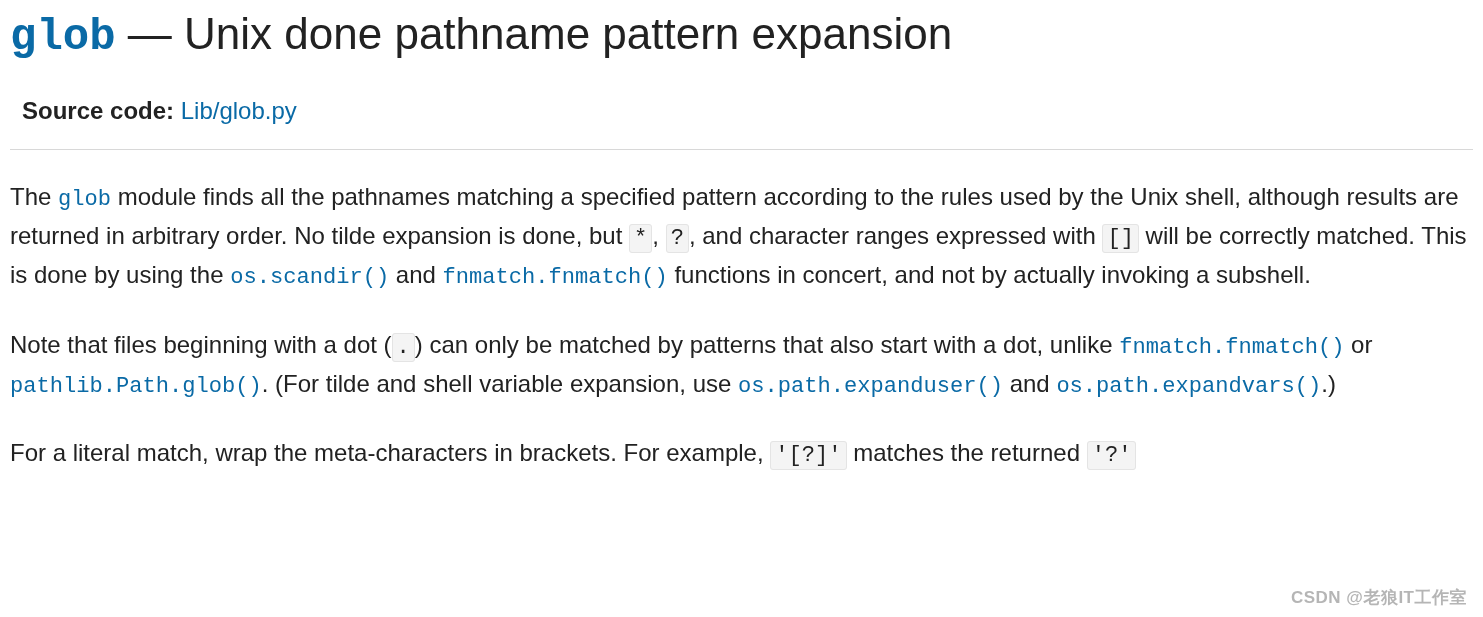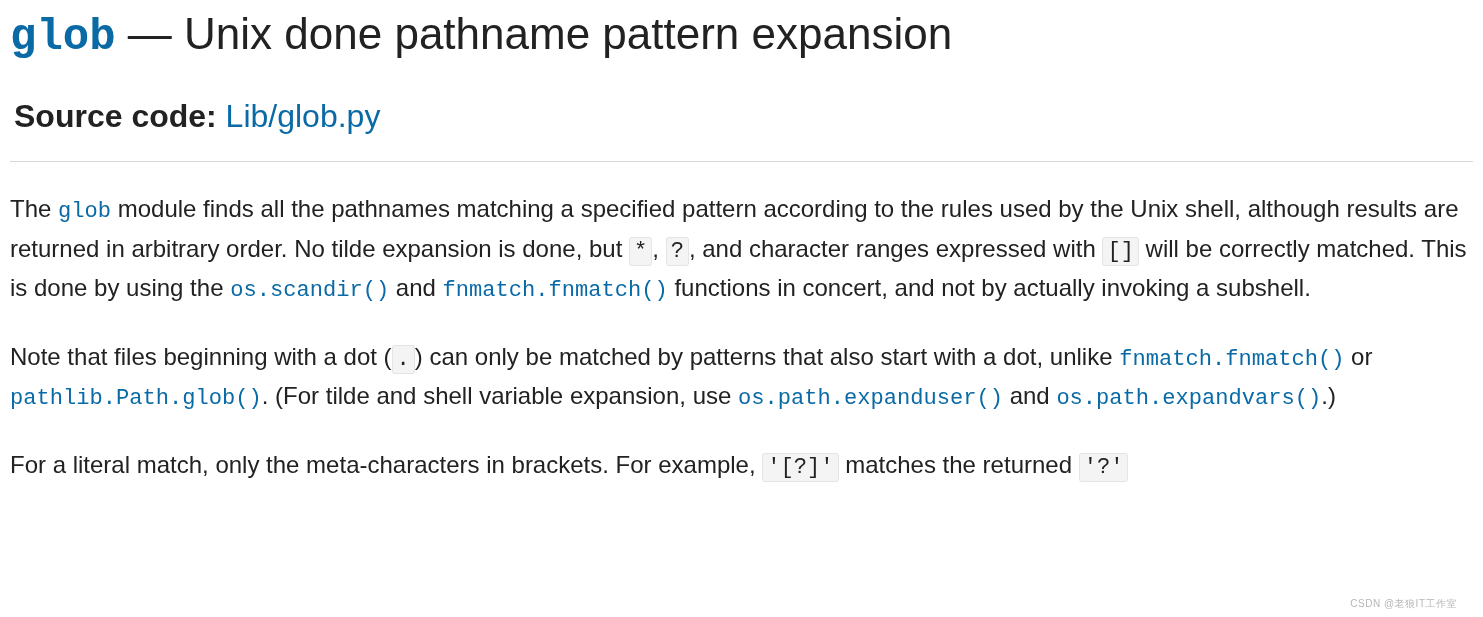--- a/index.html
+++ b/index.html
@@ -18,22 +18,22 @@
       font-weight: 400;
       margin: 0 0 28px 0;
       line-height: 1.2;
     }
     h1 .mod {
       font-family: SFMono-Regular, Consolas, "Liberation Mono", Menlo, monospace;
       color: #0a6aa6;
       font-weight: 700;
     }
     .source-line {
-      font-size: 32px;
-      margin: 4px;
+      font-size: 24px;
+      margin: 12px;
     }
     .source-line .lbl { font-weight: 700; }
     a { color: #0a6aa6; text-decoration: none; }
     hr {
       border: none;
       border-top: 1px solid #d8d8d8;
       margin: 20px 0 28px 0;
     }
     p { margin: 0 0 30px 0; }
     code {
@@ -45,25 +45,26 @@
       font-size: 0.92em;
     }
     a code, code.link {
       background: transparent;
       border: none;
       color: #0a6aa6;
       padding: 0;
     }
     .watermark {
       position: fixed;
-      right: 26px;
+      right: 16px;
       bottom: 6px;
-      font-size: 10px;
+      font-size: 17px;
       color: rgba(120,120,120,0.55);
       letter-spacing: 0.5px;
+      font-weight: bold;
     }
   </style>
 </head>
 <body>
 
 <h1>
   <a href="#"><span class="mod">glob</span></a><span> — </span><span>Unix done pathname pattern expansion</span>
 </h1>
 
 <p class="source-line">
@@ -75,16 +76,16 @@
 
 <p>
   <span>The </span><a href="#"><code class="link">glob</code></a><span> module finds all the pathnames matching a specified pattern according to the rules used by the Unix shell, although results are returned in arbitrary order. No tilde expansion is done, but </span><code>*</code><span>, </span><code>?</code><span>, and character ranges expressed with </span><code>[]</code><span> will be correctly matched. This is done by using the </span><a href="#"><code class="link">os.scandir()</code></a><span> and </span><a href="#"><code class="link">fnmatch.fnmatch()</code></a><span> functions in concert, and not by actually invoking a subshell.</span>
 </p>
 
 <p>
   <span>Note that files beginning with a dot (</span><code>.</code><span>) can only be matched by patterns that also start with a dot, unlike </span><a href="#"><code class="link">fnmatch.fnmatch()</code></a><span> or </span><a href="#"><code class="link">pathlib.Path.glob()</code></a><span>. (For tilde and shell variable expansion, use </span><a href="#"><code class="link">os.path.expanduser()</code></a><span> and </span><a href="#"><code class="link">os.path.expandvars()</code></a><span>.)</span>
 </p>
 
 <p style="margin-bottom:0;">
-  <span>For a literal match, only the meta-characters in brackets. For example, </span><code>'[?]'</code><span> matches the returned </span><code>'?'</code>
+  <span>For a literal match, wrap the meta-characters in brackets. For example, </span><code>'[?]'</code><span> matches the returned </span><code>'?'</code>
 </p>
 
 <div class="watermark">CSDN @老狼IT工作室</div>
 
 </body></html>

